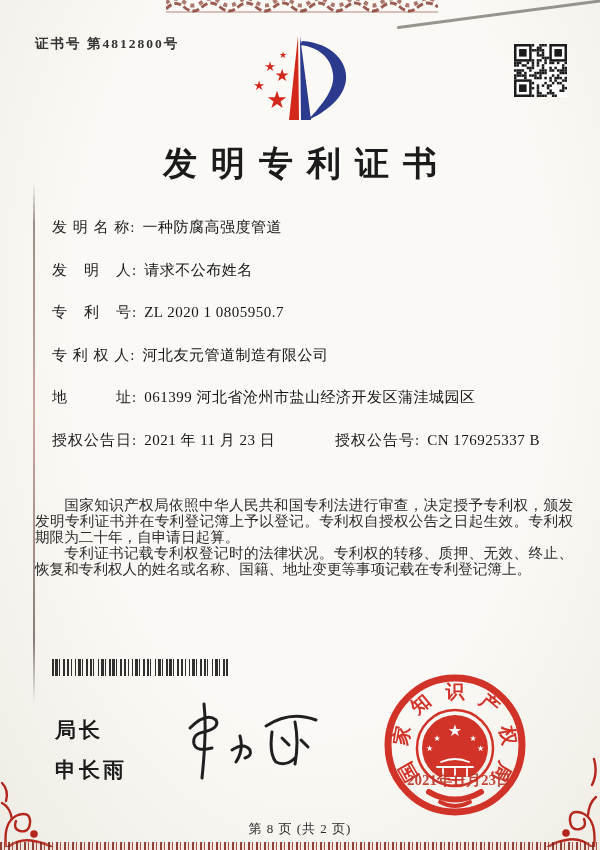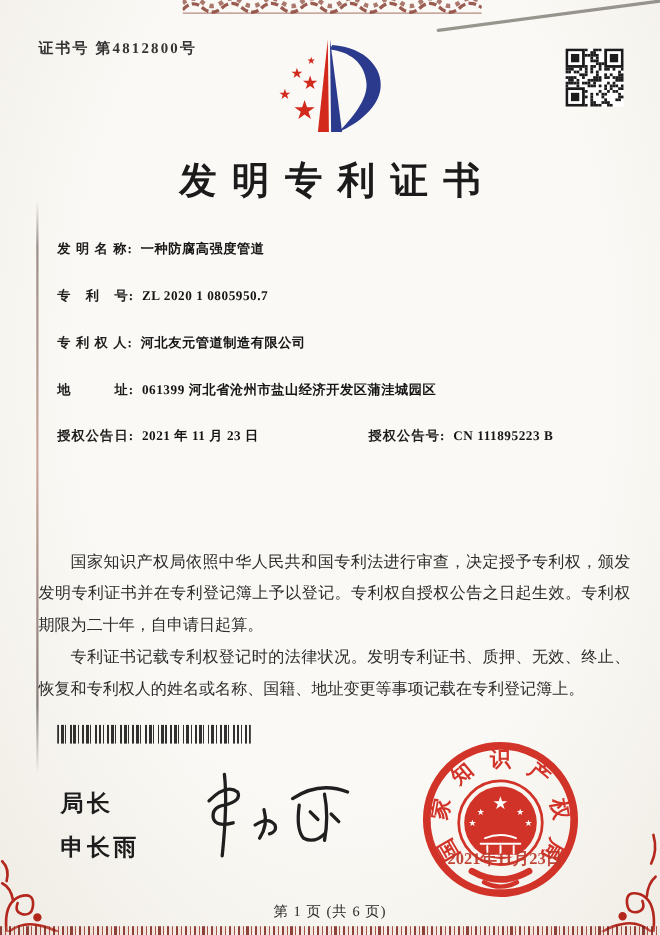--- a/index.html
+++ b/index.html
@@ -12,26 +12,26 @@
   .top-orn{position:absolute;left:166px;top:-3px;width:272px;height:17px;opacity:.9;}
   .photo-edge{position:absolute;left:396px;top:12px;width:218px;height:3px;background:#6e6a63;
     transform:rotate(-7.5deg);opacity:.7;border-radius:2px;}
   .cert-no{position:absolute;left:35px;top:35px;font-size:13.5px;letter-spacing:2px;color:#333;font-weight:600;}
   .logo{position:absolute;left:245px;top:34px;}
   .qr{position:absolute;left:514px;top:44px;}
   .title{position:absolute;left:0;top:141px;width:100%;text-align:center;font-size:34px;font-weight:700;
     letter-spacing:14px;text-indent:14px;color:#1b1b1b;}
   .fold-line{position:absolute;left:33px;top:183px;width:2px;height:520px;
     background:linear-gradient(180deg,rgba(100,80,70,0),rgba(75,55,48,.55) 8%,rgba(150,70,55,.45) 45%,rgba(60,45,40,.6) 88%,rgba(60,45,40,0));}
-  .fields{position:absolute;left:52px;top:210px;width:515px;font-size:12px;font-weight:700;}
+  .fields{position:absolute;left:52px;top:210px;width:515px;font-size:15px;font-weight:400;}
   .frow{position:relative;height:42.6px;padding-top:8px;box-sizing:border-box;white-space:nowrap;}
   .flabel{color:#1d1d1d;letter-spacing:1px;}
   .fvalue{margin-left:7px;letter-spacing:.5px;color:#151515;}
   .pair2{position:absolute;left:283px;top:8px;}
-  .paras{position:absolute;left:35px;top:497px;width:538px;font-size:14.6px;line-height:29px;
+  .paras{position:absolute;left:35px;top:497px;width:538px;font-size:14.6px;line-height:16px;
     color:#2d2d2d;font-weight:500;text-align:justify;}
   .paras p{margin:0;text-indent:2em;}
   .barcode{position:absolute;left:52px;top:659px;width:176px;height:17px;opacity:.88;
     background:repeating-linear-gradient(90deg,#151515 0 1.6px,transparent 1.6px 3.4px,#151515 3.4px 6px,transparent 6px 7.2px,#151515 7.2px 8.2px,transparent 8.2px 11.4px);}
   .official{position:absolute;left:55px;top:716px;font-size:21px;font-weight:700;letter-spacing:3px;color:#1d1d1d;}
   .official .name{margin-top:12px;}
   .signature{position:absolute;left:168px;top:698px;}
   .seal{position:absolute;left:380px;top:668px;z-index:5;}
   .seal-date{position:absolute;left:384px;top:771px;width:150px;text-align:center;font-size:15px;font-weight:700;
     color:#bd382a;z-index:6;opacity:.92;white-space:nowrap;}
@@ -221,39 +221,42 @@
 
   <div class="title">发明专利证书</div>
 
   <div class="fold-line"></div>
 
   <div class="fields">
     <div class="frow">
       <span class="flabel">发 明 名 称:</span><span class="fvalue">一种防腐高强度管道</span>
     </div>
     <div class="frow">
+      <span class="flabel">发　明　人:</span><span class="fvalue">请求不公布姓名</span>
+    </div>
+    <div class="frow">
       <span class="flabel">专　利　号:</span><span class="fvalue">ZL 2020 1 0805950.7</span>
     </div>
     <div class="frow">
       <span class="flabel">专 利 权 人:</span><span class="fvalue">河北友元管道制造有限公司</span>
     </div>
     <div class="frow">
       <span class="flabel">地　　　址:</span><span class="fvalue">061399 河北省沧州市盐山经济开发区蒲洼城园区</span>
     </div>
     <div class="frow">
       <span class="flabel">授权公告日:</span><span class="fvalue">2021 年 11 月 23 日</span>
       <span class="pair2">
-        <span class="flabel">授权公告号:</span><span class="fvalue">CN 111895223 B</span>
+        <span class="flabel">授权公告号:</span><span class="fvalue">CN 176925337 B</span>
       </span>
     </div>
   </div>
 
   <div class="paras">
     <p>国家知识产权局依照中华人民共和国专利法进行审查，决定授予专利权，颁发发明专利证书并在专利登记簿上予以登记。专利权自授权公告之日起生效。专利权期限为二十年，自申请日起算。</p>
-    <p>专利证书记载专利权登记时的法律状况。发明专利证书、质押、无效、终止、恢复和专利权人的姓名或名称、国籍、地址变更等事项记载在专利登记簿上。</p>
+    <p>专利证书记载专利权登记时的法律状况。专利权的转移、质押、无效、终止、恢复和专利权人的姓名或名称、国籍、地址变更等事项记载在专利登记簿上。</p>
   </div>
 
   <div class="barcode"></div>
 
   <div class="official">
     <div>局长</div>
     <div class="name">申长雨</div>
   </div>
 
   <svg class="signature" width="160" height="85" viewBox="0 0 160 85">
@@ -301,21 +304,21 @@
         <g stroke="#cf2318" fill="none" stroke-linecap="round">
           <path d="M49,124 Q75,139 101,124" stroke-width="6"></path>
           <path d="M60,134 Q75,142 90,134" stroke-width="4"></path>
         </g>
       </g>
     </g>
   </svg>
 
   <div class="seal-date">2021年11月23日</div>
 
-  <div class="footer">第 1 页 (共 6 页)</div>
+  <div class="footer">第 8 页 (共 2 页)</div>
 
   <svg class="corner bl" width="62" height="84" viewBox="0 0 62 84">
     <g stroke="#b3271d" fill="none" stroke-width="2.4" stroke-linecap="round">
       <path d="M6,84 Q3,58 18,52 Q31,48 30,60 Q29,70 20,68 Q13,66 16,58"></path>
       <path d="M2,40 Q10,44 12,56"></path>
       <path d="M2,20 Q9,27 6,38"></path>
       <path d="M8,84 Q20,75 34,78 Q45,80 52,84"></path>
       <circle cx="34" cy="71" r="2.6" fill="#b3271d"></circle>
     </g>
   </svg>

